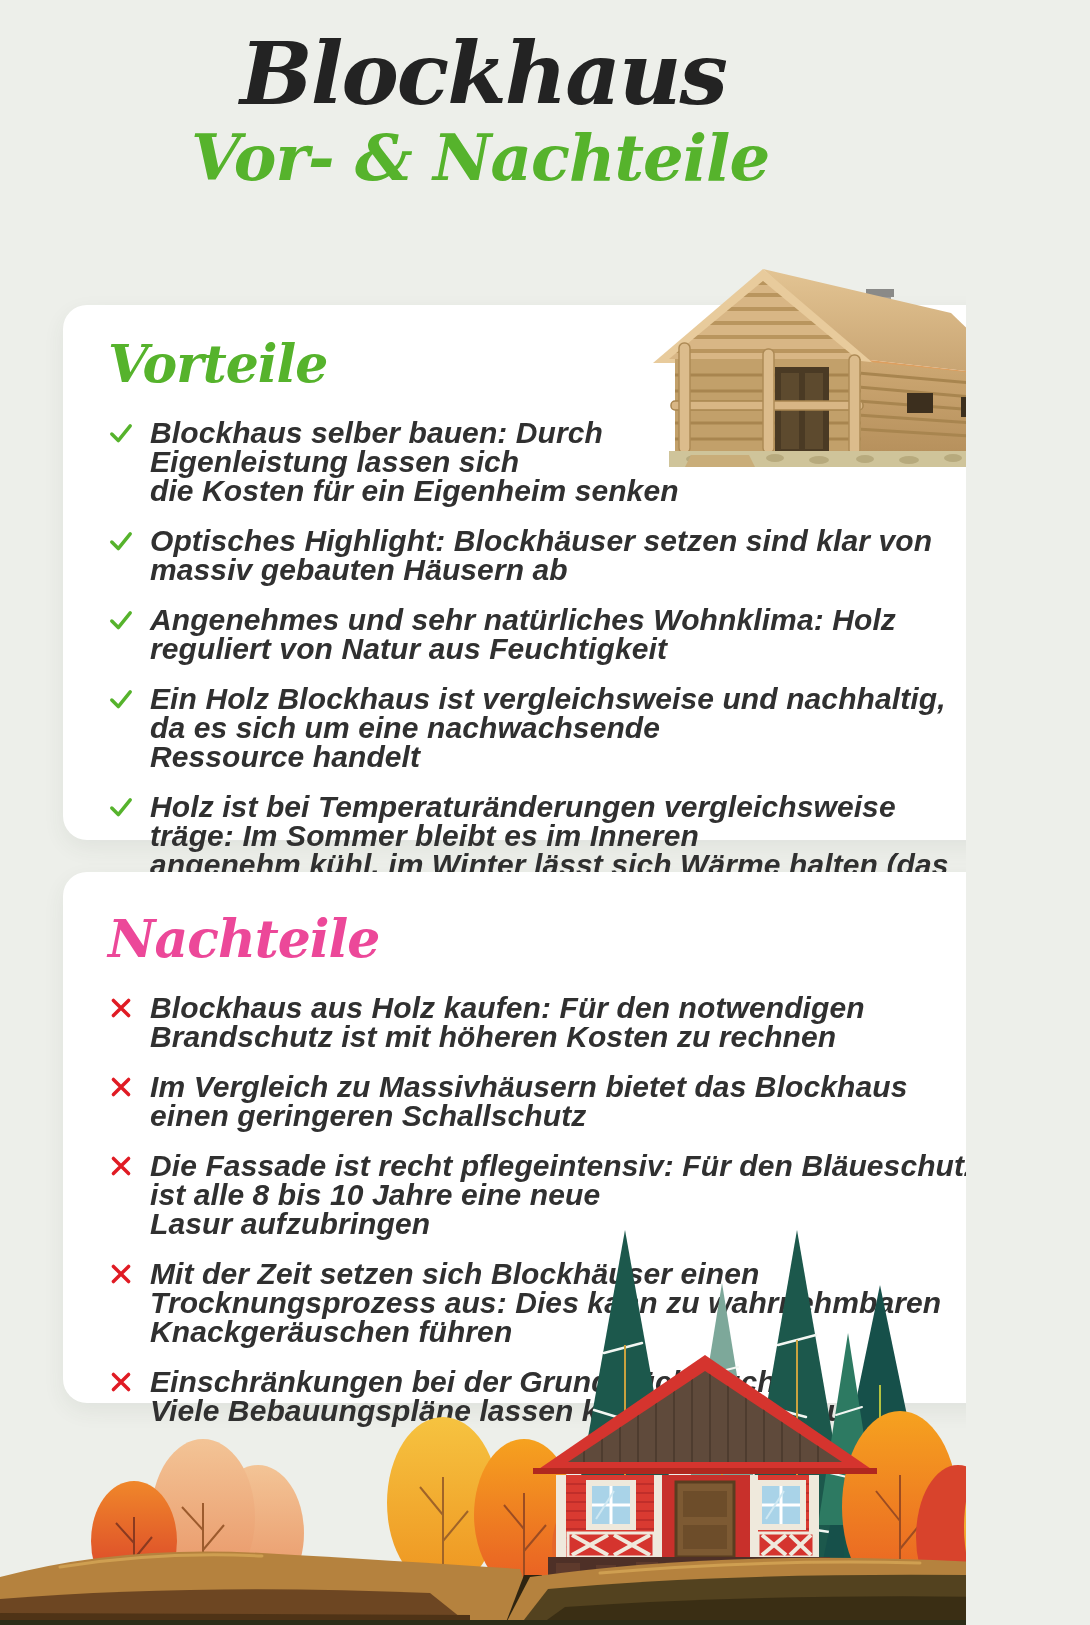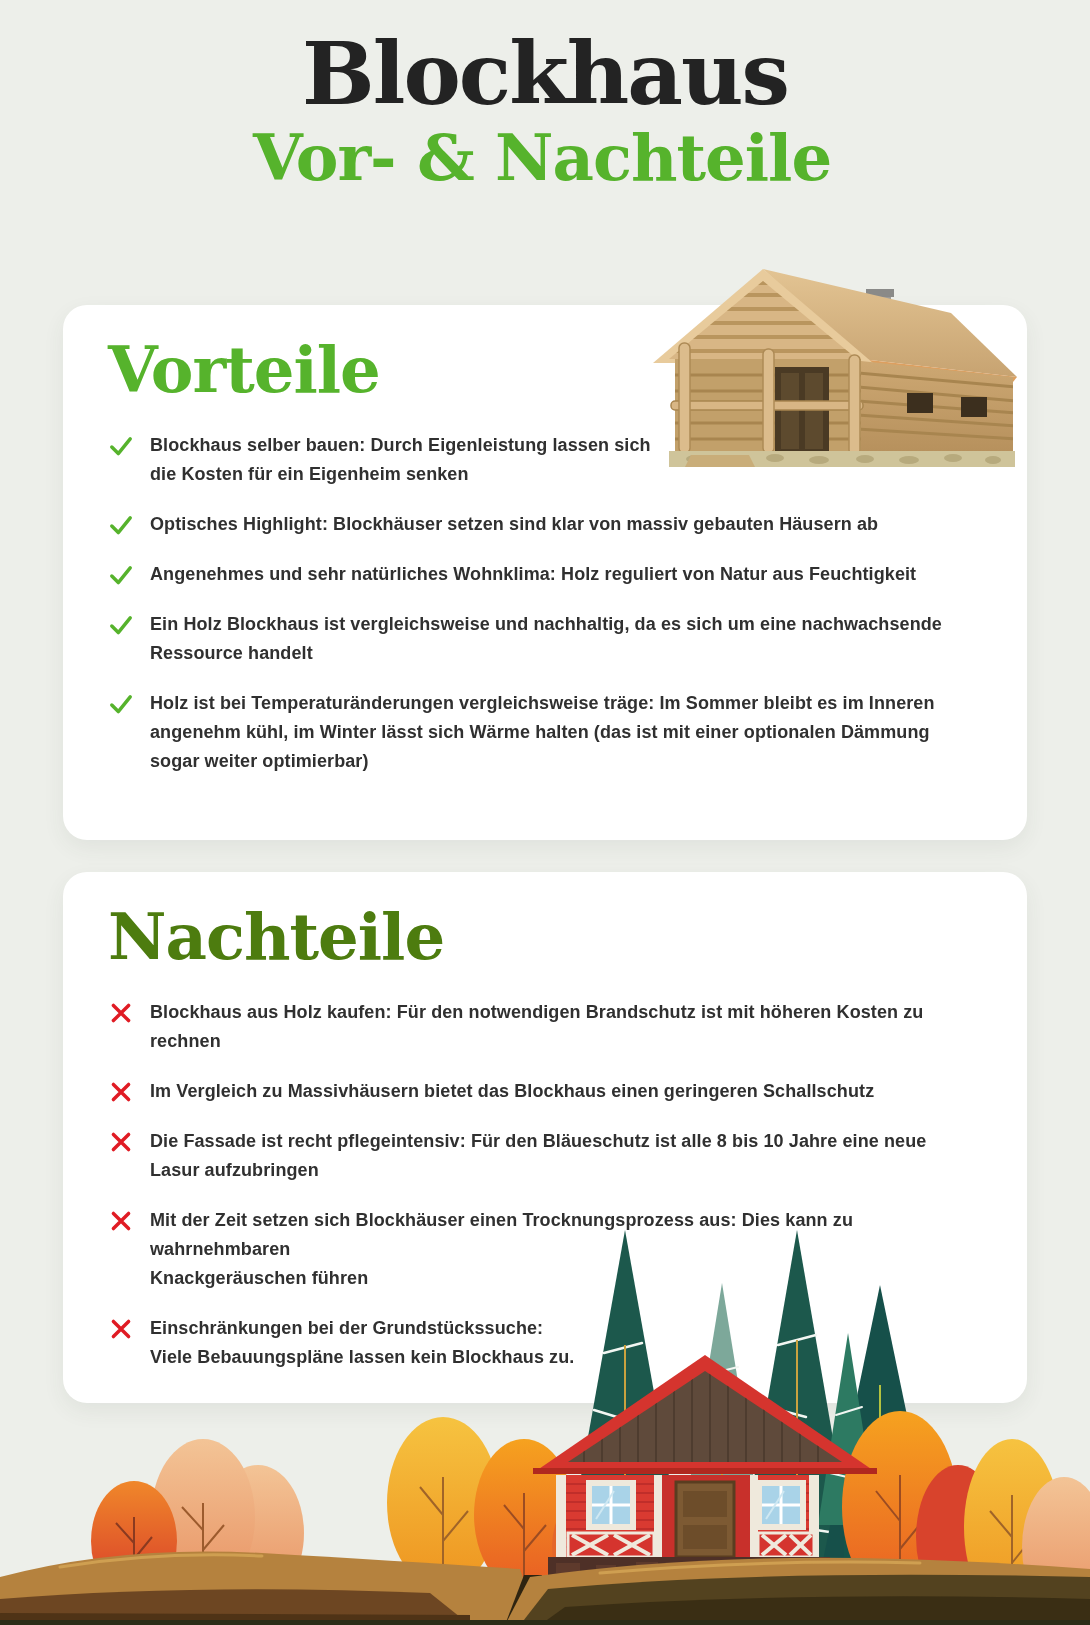--- a/index.html
+++ b/index.html
@@ -3,21 +3,21 @@
 <meta charset="utf-8">
 <style>
   html,body{margin:0;padding:0;}
   body{
     width:1090px;height:1625px;
     background:#edefea;
     font-family:"Liberation Sans", sans-serif;
     overflow:hidden;
     position:relative;
   }
-  .page{position:relative;width:1090px;height:1625px;overflow:hidden;}
+  .page{position:relative;width:966px;height:1625px;overflow:hidden;font-style:italic;}
 
   
   .header{position:absolute;top:30px;left:0;width:100%;text-align:center;z-index:2;}
   .main-title{
     margin:0;
     font-family:"DejaVu Serif", serif;
     font-weight:700;
     font-size:86px;
     line-height:1.02;
     letter-spacing:-2px;
@@ -44,36 +44,36 @@
     padding:30px 45px 0 45px;
     z-index:1;
   }
   .card.advantages{top:305px;height:535px;}
   .card.disadvantages{top:872px;height:531px;}
 
   .section-heading{
     margin:0 0 26px 0;
     font-family:"DejaVu Serif", serif;
     font-weight:700;
-    font-size:64px;
+    font-size:52px;
     line-height:1.1;
     letter-spacing:-1px;
   }
   .section-heading.green{color:#56b32c;}
-  .section-heading.red{color:#4d7c0f;}
+  .section-heading.red{color:#ec4899;margin-top:8px;}
 
   ul.points{list-style:none;margin:0;padding:0;}
   ul.points li{
     display:flex;
     align-items:flex-start;
     margin-bottom:21px;
   }
   .bullet-icon{flex:0 0 auto;width:26px;height:26px;margin:2px 16px 0 0;}
   .item-text{
-    font-size:18px;
+    font-size:30px;
     font-weight:700;
     line-height:29px;
     color:#303030;
     white-space:pre-line;
     letter-spacing:.1px;
   }
 
   
   .cabin-illustration{
     position:absolute;

